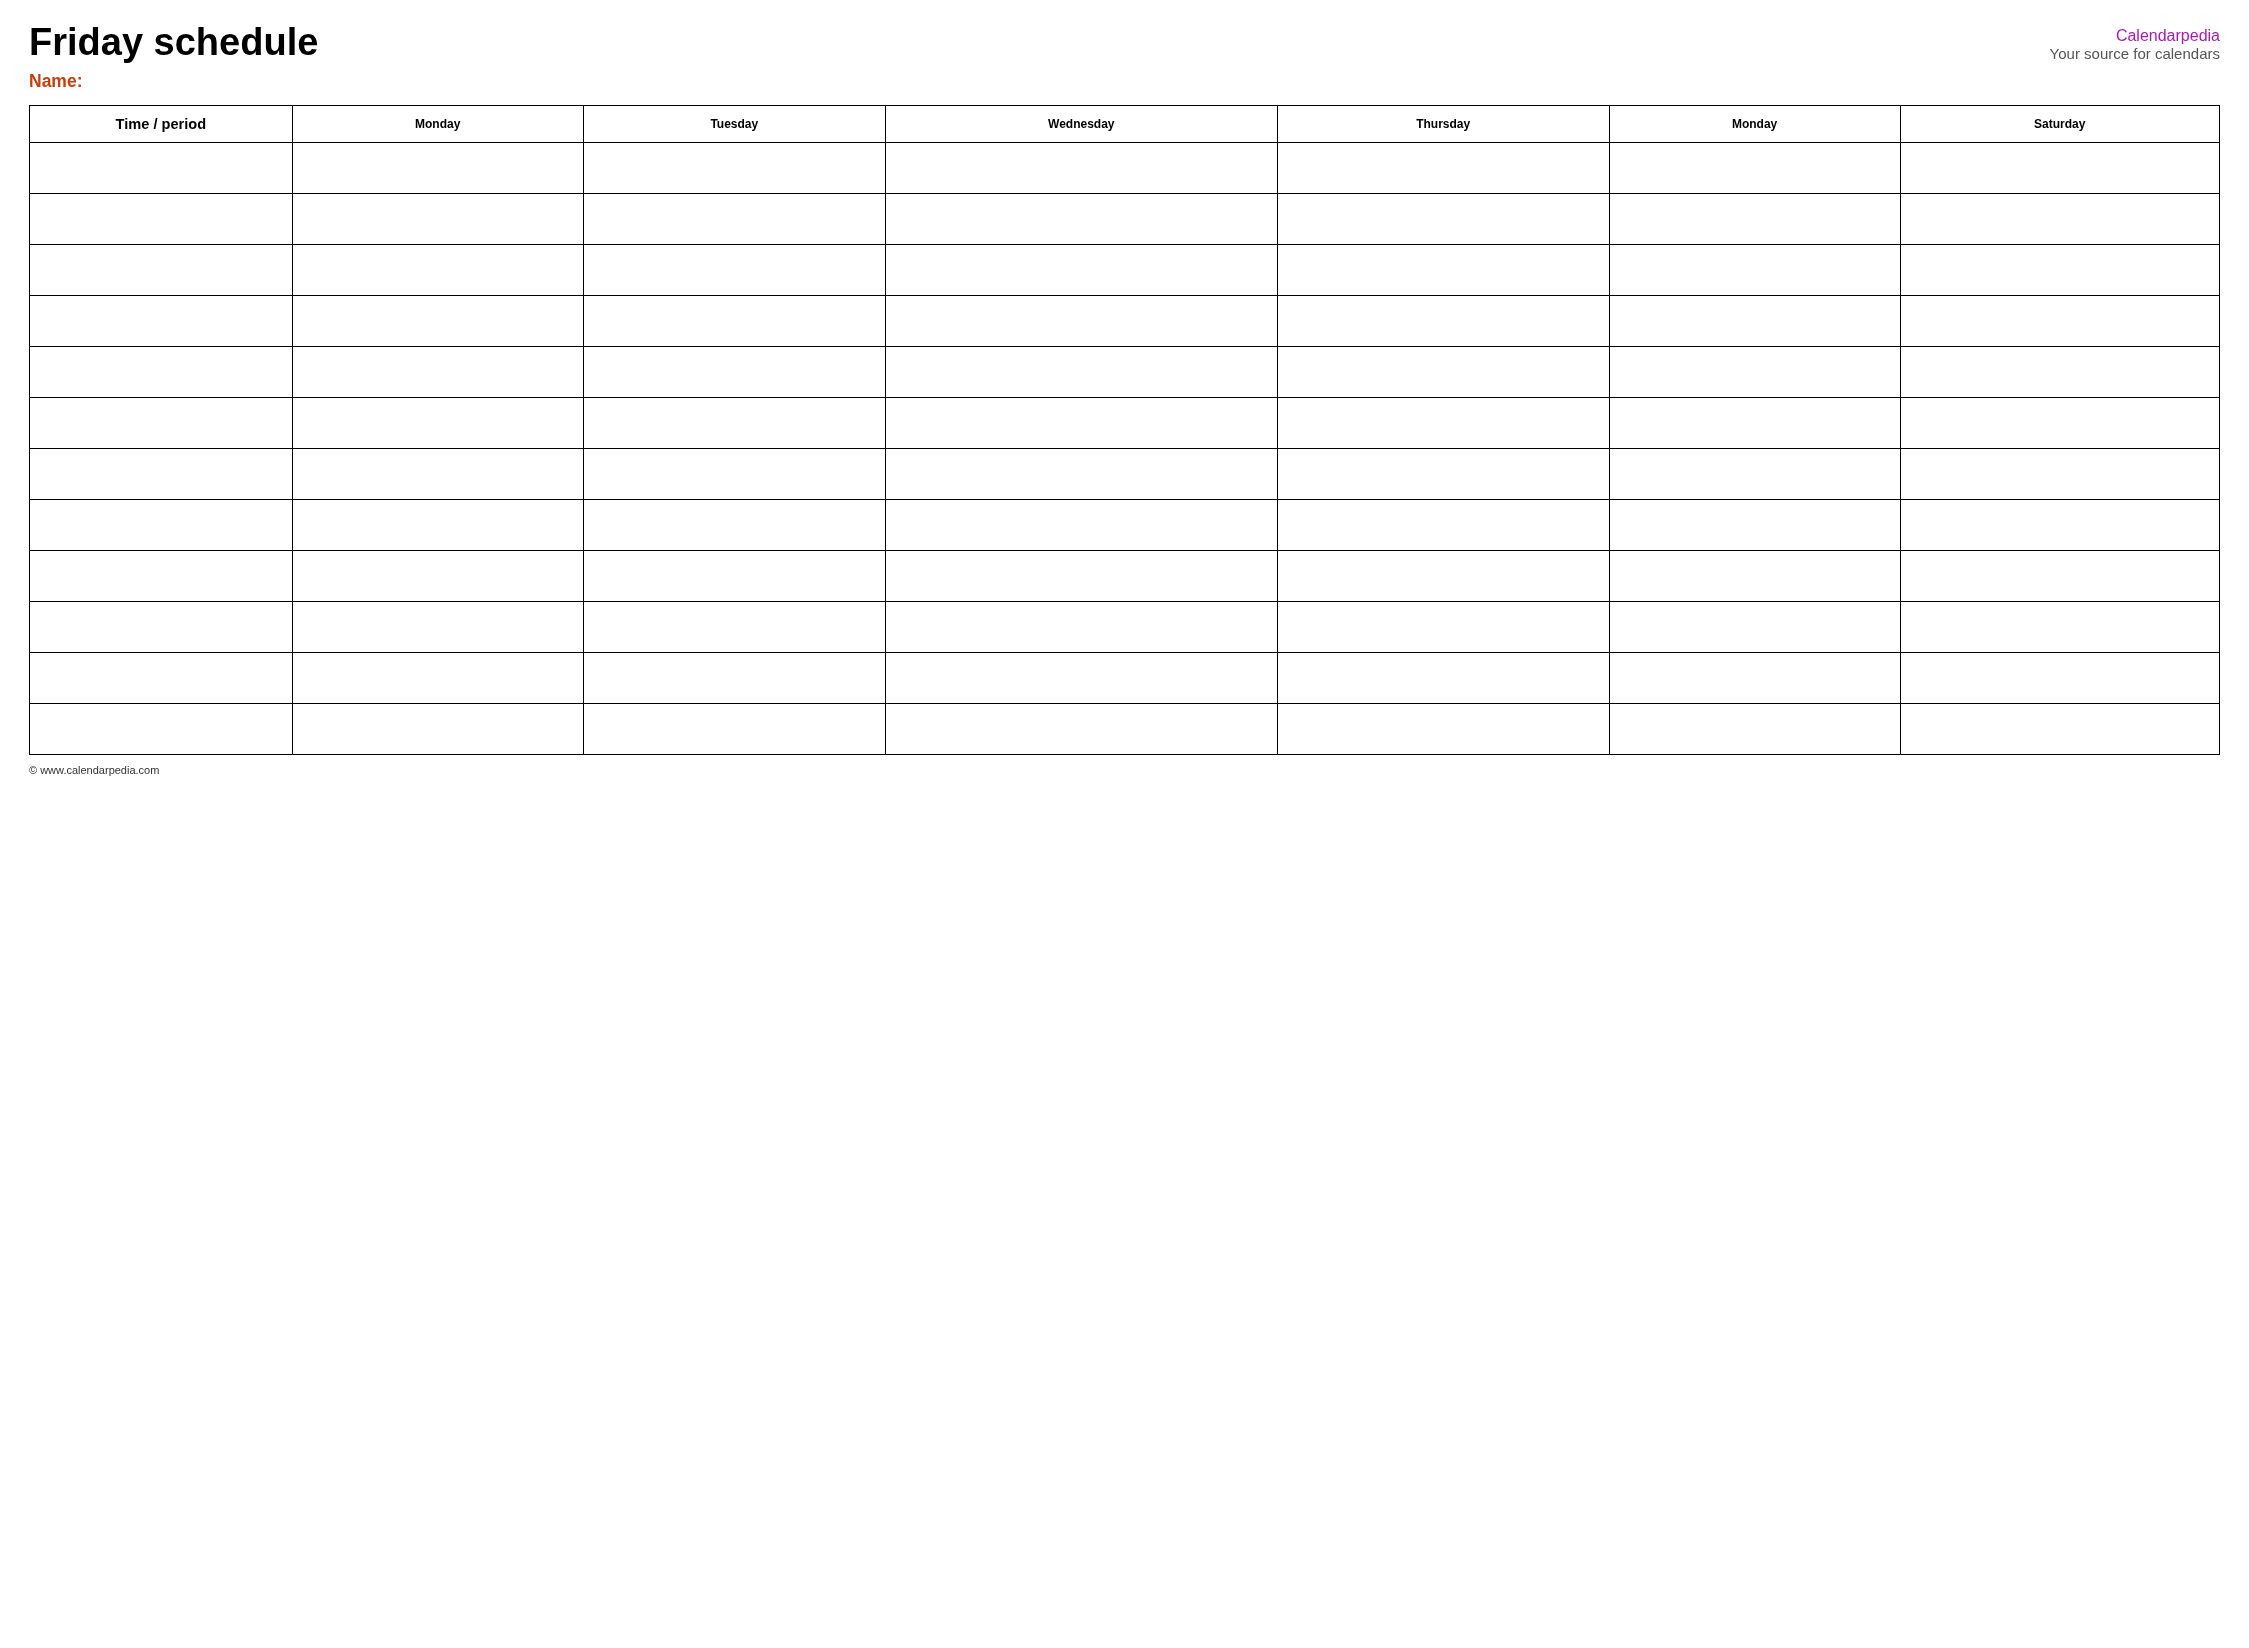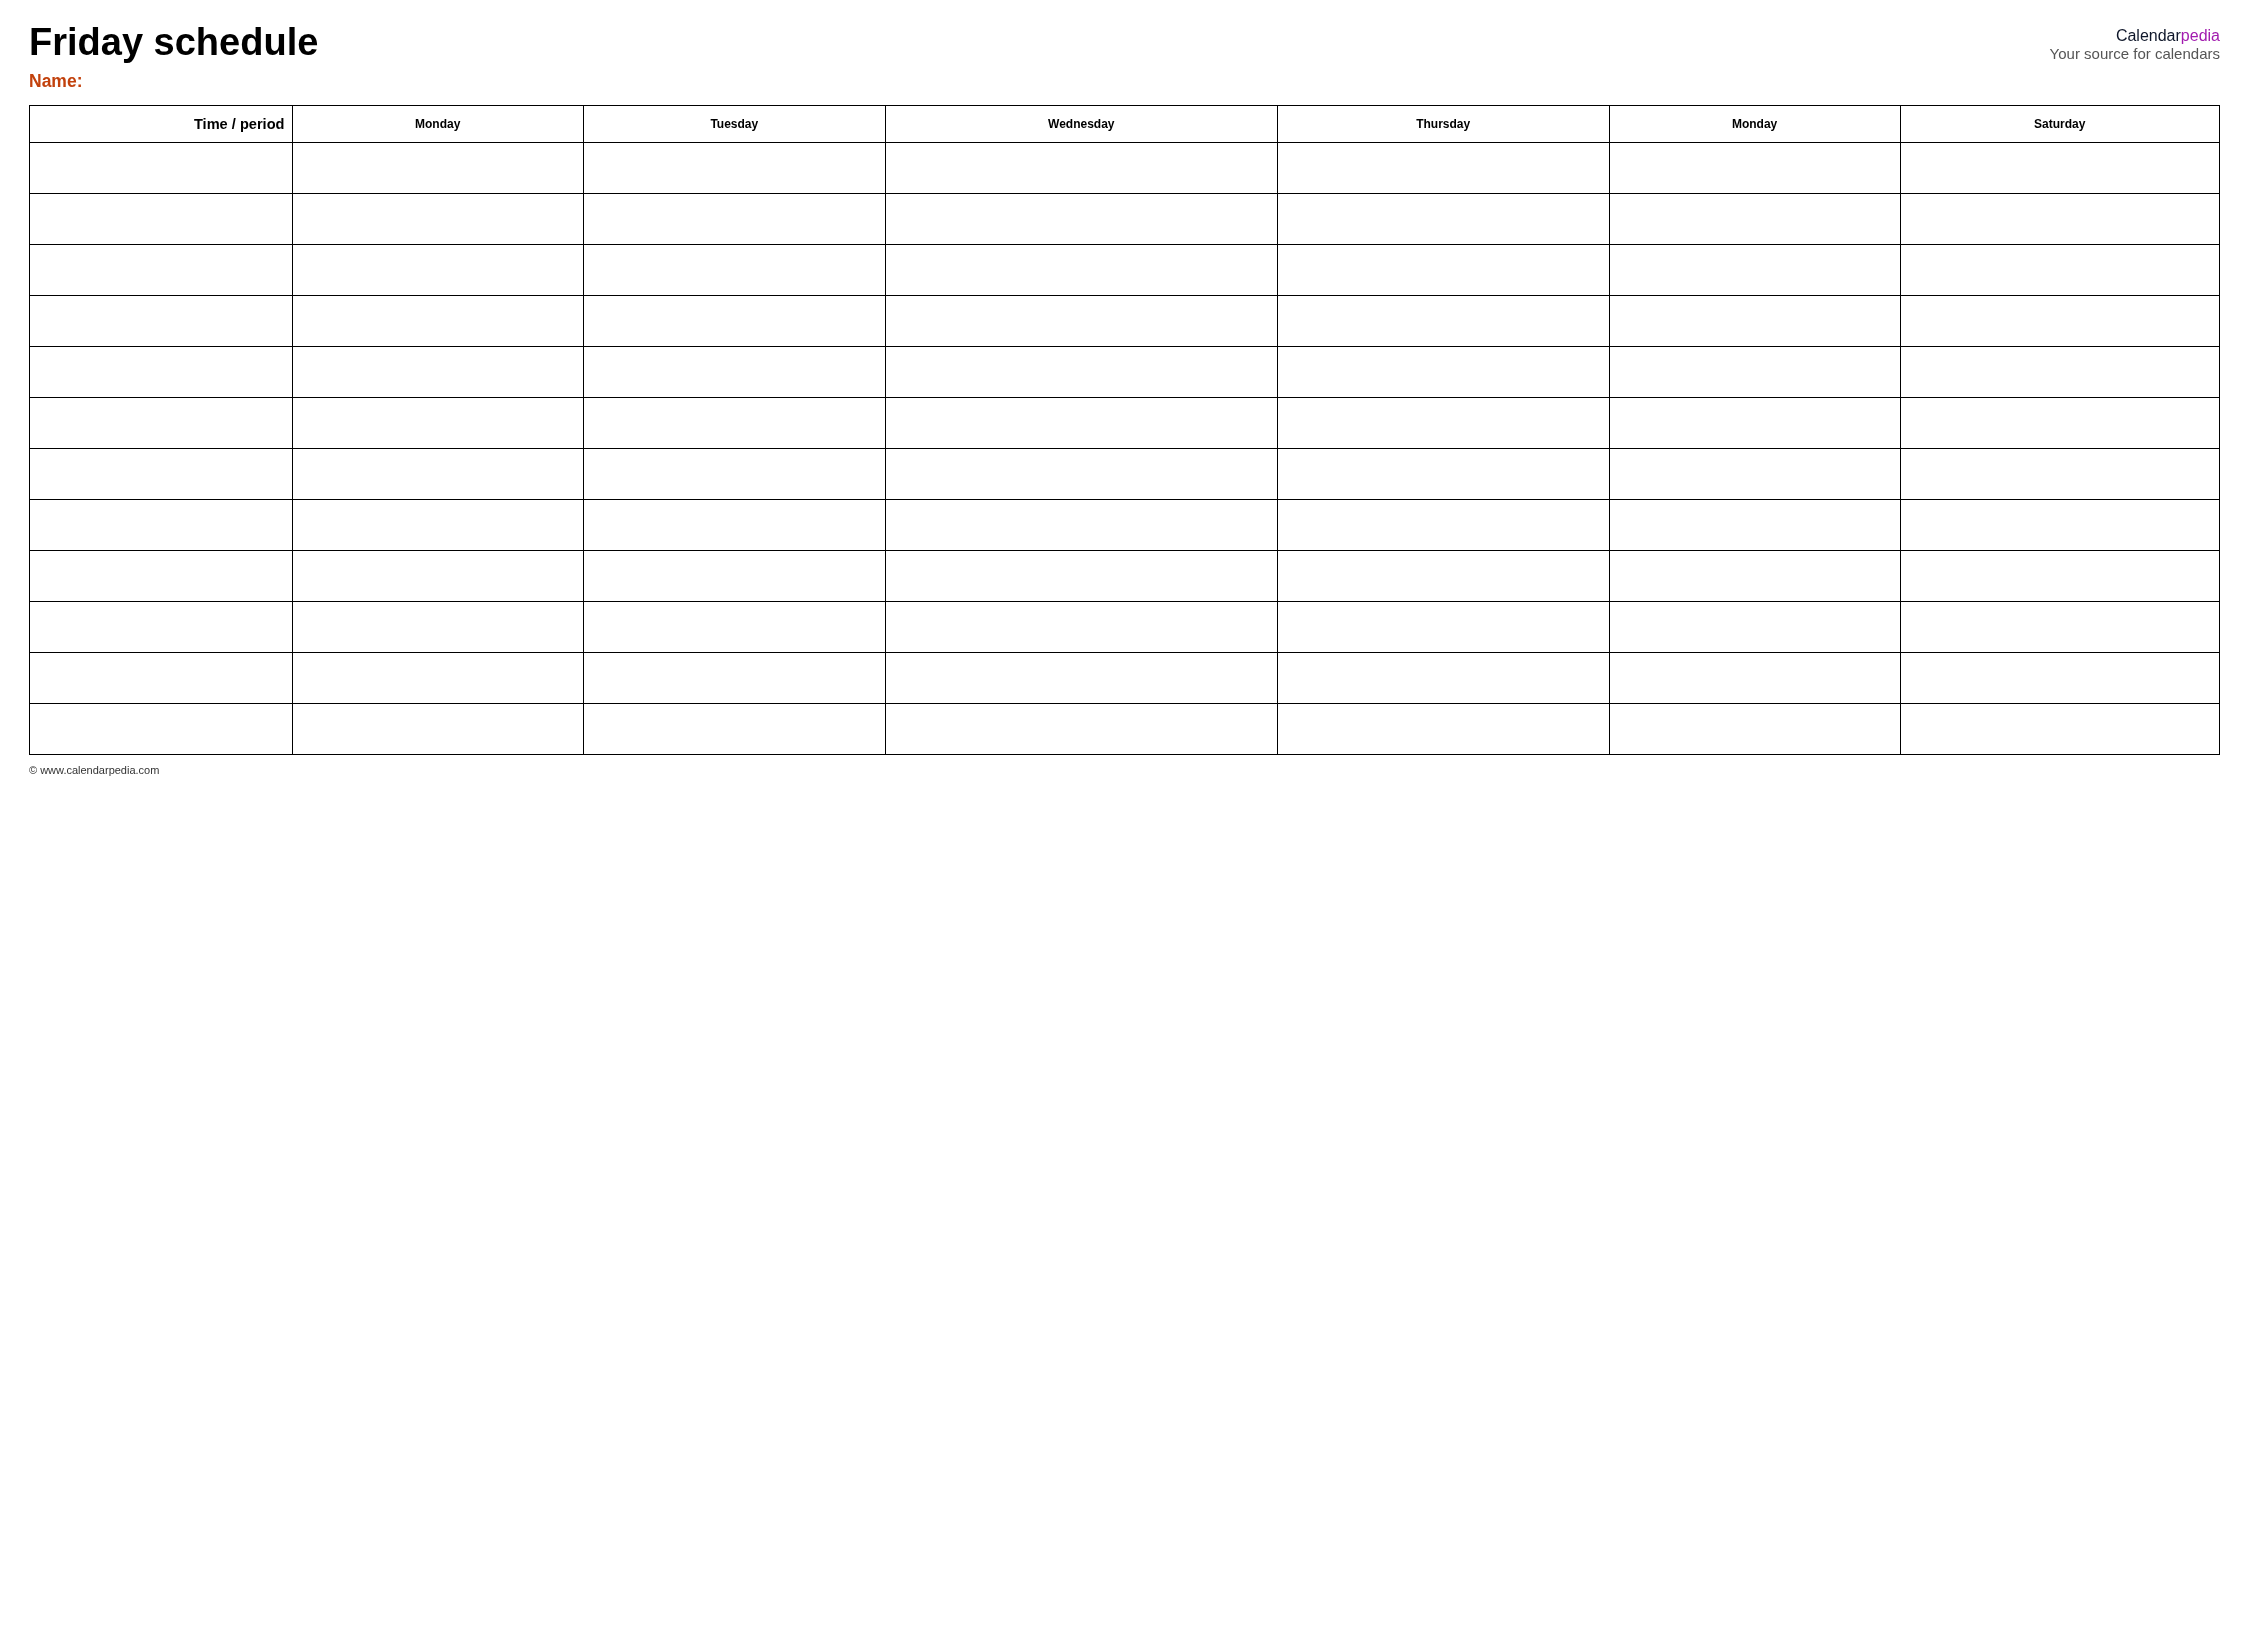--- a/index.html
+++ b/index.html
@@ -36,21 +36,21 @@
     }
 
     .logo-text {
       font-size: 16px;
       color: #333;
       font-weight: normal;
       line-height: 1.2;
     }
 
     .logo-text .calendar {
-      color: #0f172a;
+      color: #a21caf;
     }
 
     .logo-text .pedia {
       color: #a21caf;
       font-weight: normal;
     }
 
     .logo-subtitle {
       font-size: 15px;
       color: #555;
@@ -75,21 +75,20 @@
       padding: 10.2px 7.3px;
       text-align: center;
       font-size: 12px;
       font-weight: bold;
       background: #ffffff;
     }
 
     .schedule-table th.time-col {
       width: 12%;
       font-size: 14.6px;
-      text-align: right;
     }
 
     .schedule-table td {
       border: 1.1px solid #000000;
       height: 51px;
       width: auto;
     }
 
     .schedule-table td.time-cell {
       border-right: 1.5px solid #000000;

